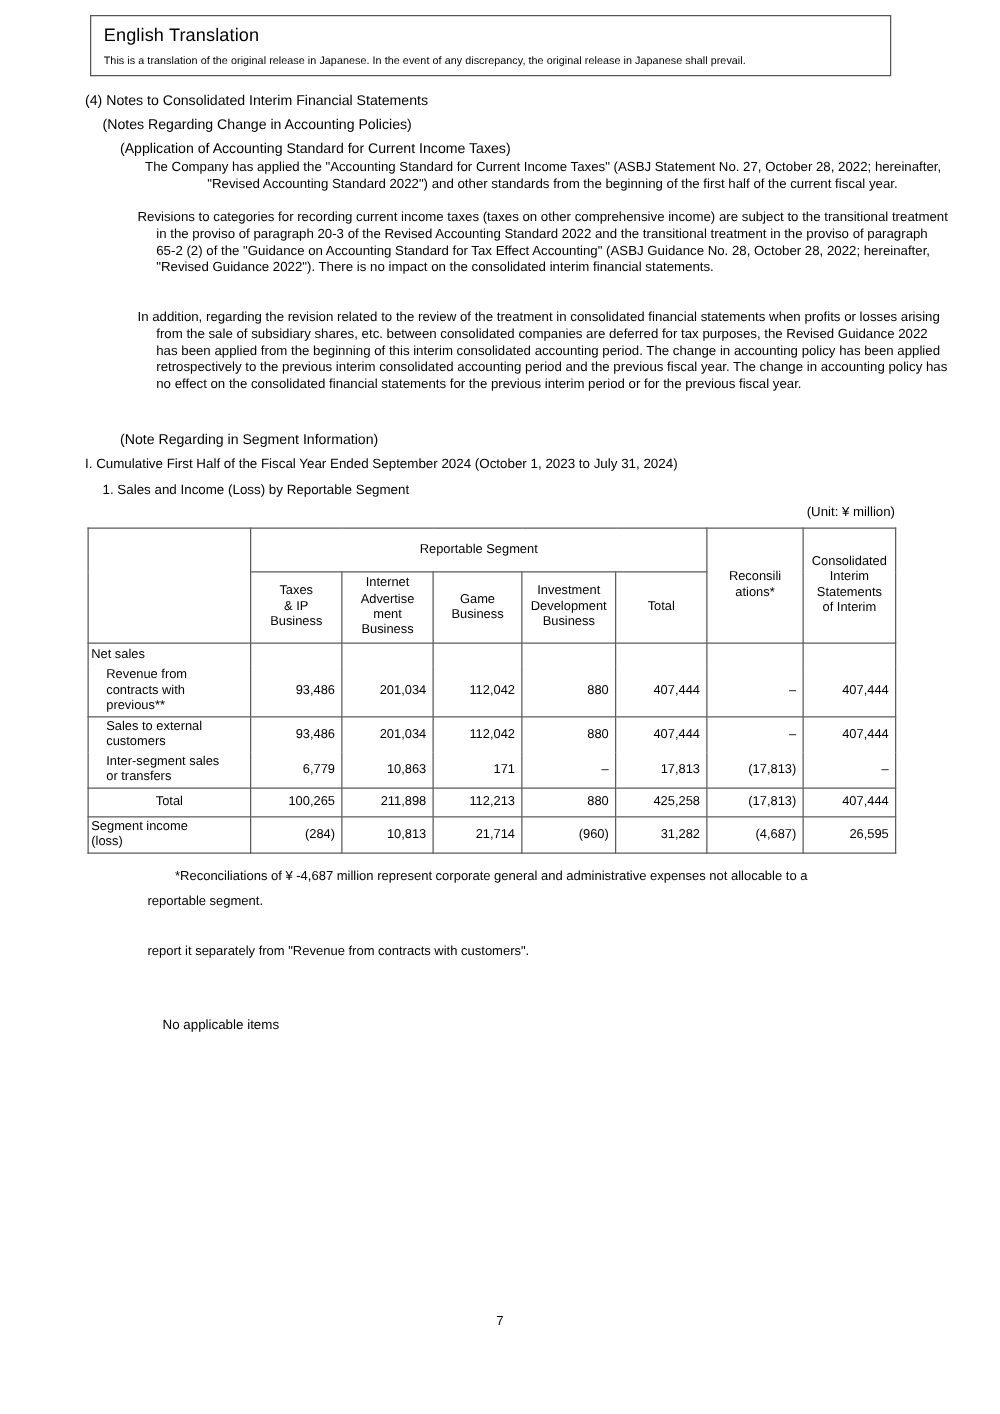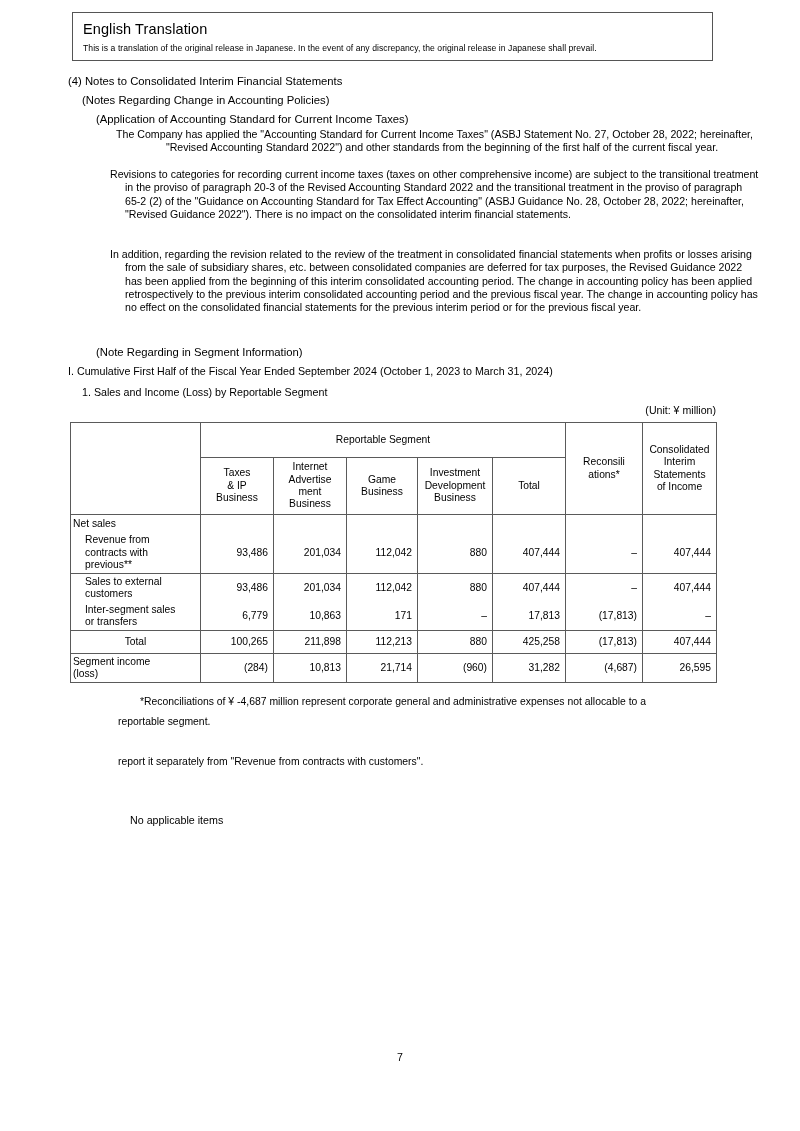--- a/index.html
+++ b/index.html
@@ -125,21 +125,21 @@
   <div class="h-line" style="left:82px; top:93px;">(Notes Regarding Change in Accounting Policies)</div>
   <div class="h-line" style="left:96px; top:112px;">(Application of Accounting Standard for Current Income Taxes)</div>
 
   <div class="para" style="left:110px; top:128px; width:634px; text-indent:-15px; padding-left:15px;text-align:center;">The Company has applied the "Accounting Standard for Current Income Taxes" (ASBJ Statement No. 27, October 28, 2022; hereinafter, "Revised Accounting Standard 2022") and other standards from the beginning of the first half of the current fiscal year.</div>
 
   <div class="para" style="left:110px; top:168px; width:634px; text-indent:-15px; padding-left:15px;">Revisions to categories for recording current income taxes (taxes on other comprehensive income) are subject to the transitional treatment in the proviso of paragraph 20-3 of the Revised Accounting Standard 2022 and the transitional treatment in the proviso of paragraph 65-2 (2) of the "Guidance on Accounting Standard for Tax Effect Accounting" (ASBJ Guidance No. 28, October 28, 2022; hereinafter, "Revised Guidance 2022"). There is no impact on the consolidated interim financial statements.</div>
 
   <div class="para" style="left:110px; top:248px; width:634px; text-indent:-15px; padding-left:15px;">In addition, regarding the revision related to the review of the treatment in consolidated financial statements when profits or losses arising from the sale of subsidiary shares, etc. between consolidated companies are deferred for tax purposes, the Revised Guidance 2022 has been applied from the beginning of this interim consolidated accounting period. The change in accounting policy has been applied retrospectively to the previous interim consolidated accounting period and the previous fiscal year. The change in accounting policy has no effect on the consolidated financial statements for the previous interim period or for the previous fiscal year.</div>
 
   <div class="h-line" style="left:96px; top:345px;">(Note Regarding in Segment Information)</div>
-  <div class="h-line" style="left:68px; top:364px; font-size:10.7px;">I. Cumulative First Half of the Fiscal Year Ended September 2024 (October 1, 2023 to March 31, 2024)</div>
+  <div class="h-line" style="left:68px; top:364px; font-size:10.7px;">I. Cumulative First Half of the Fiscal Year Ended September 2024 (October 1, 2023 to July 31, 2024)</div>
   <div class="h-line" style="left:82px; top:385px; font-size:10.7px;">1. Sales and Income (Loss) by Reportable Segment</div>
 
   <div class="unit-label">(Unit: ¥ million)</div>
 
   <table class="seg">
     <colgroup>
       <col style="width:130px">
       <col style="width:73px">
       <col style="width:73px">
       <col style="width:71px">
@@ -154,21 +154,21 @@
         <td rowspan="2" style="height:78px;"></td>
         <td colspan="5" class="cap hdr-pad" style="height:28px;">Reportable Segment</td>
         <td rowspan="2" class="cap hdr-pad">
           <div>Reconsili</div>
           <div>ations*</div>
         </td>
         <td rowspan="2" class="cap hdr-pad">
           <div>Consolidated</div>
           <div>Interim</div>
           <div>Statements</div>
-          <div>of Income</div>
+          <div>of Interim</div>
         </td>
       </tr>
 
       <tr>
         <td class="cap hdr-pad" style="height:50px;">
           <div>Taxes</div>
           <div>&amp; IP</div>
           <div>Business</div>
         </td>
         <td class="cap hdr-pad">

